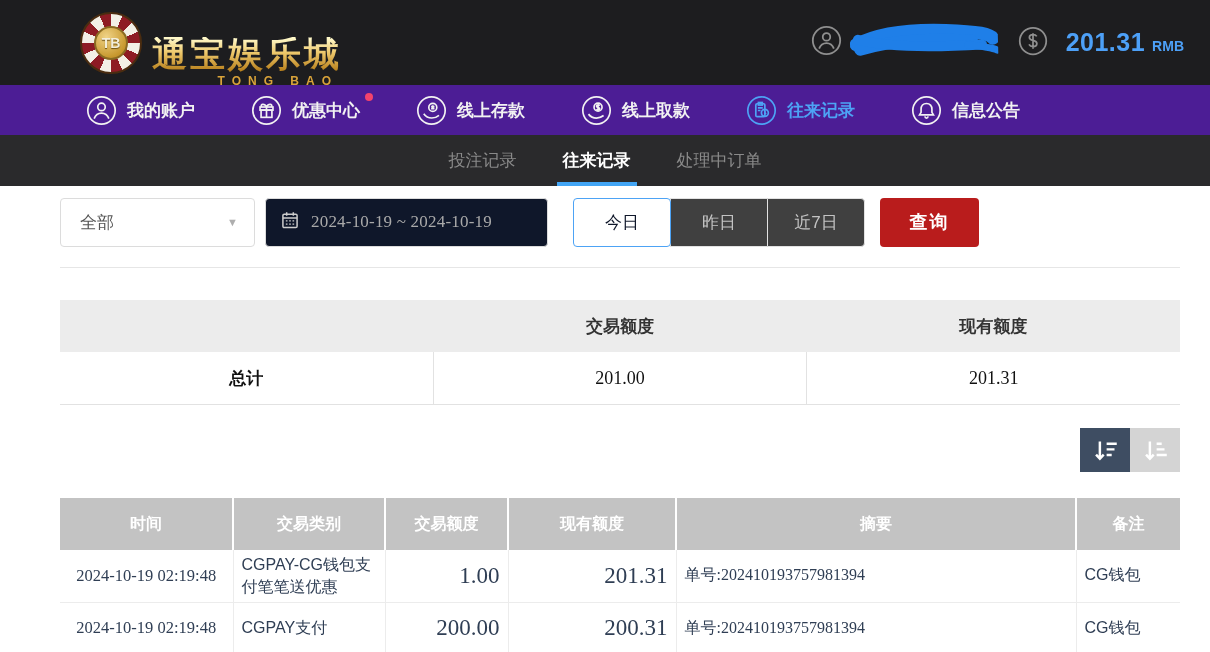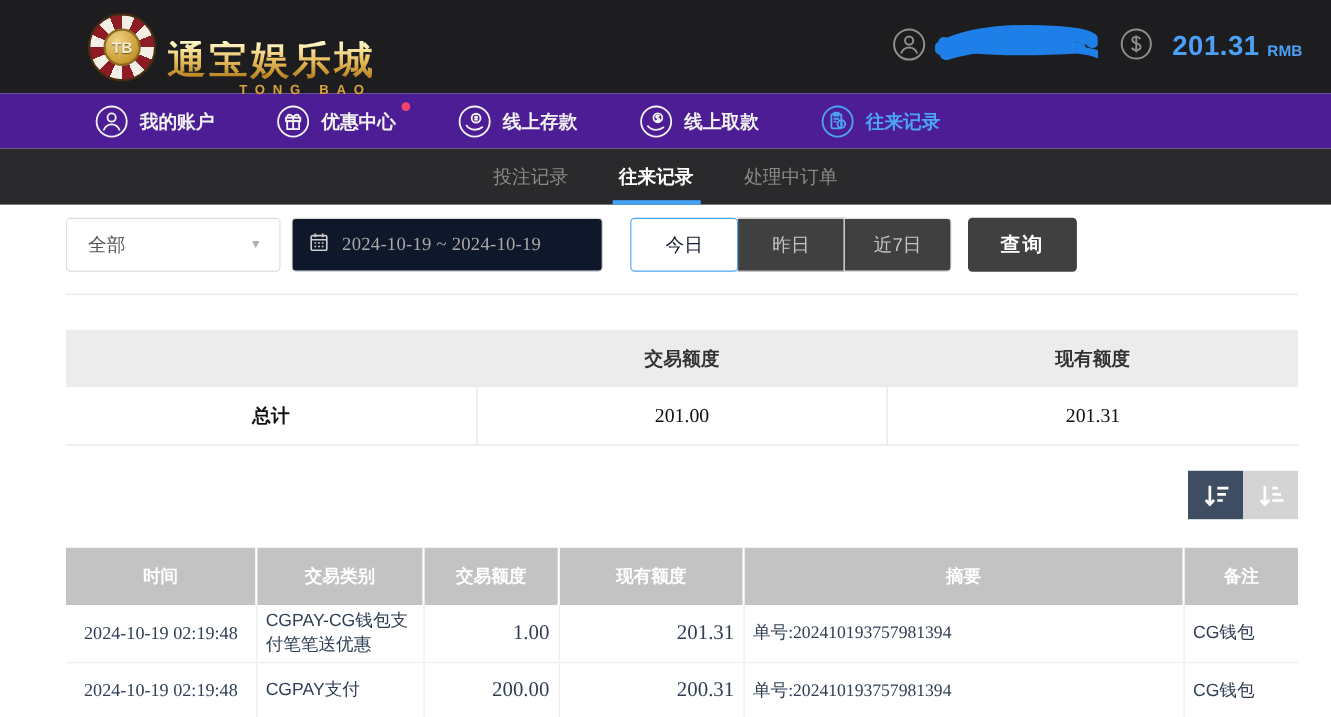--- a/index.html
+++ b/index.html
@@ -113,21 +113,21 @@
     cursor:pointer; position:relative;
   }
   .quick-btn + .quick-btn { margin-left:-1px; }
   .quick-btn:first-child { border-radius:4px 0 0 4px; }
   .quick-btn:last-child { border-radius:0 4px 4px 0; }
   .quick-btn.active {
     border:1px solid #4da3f5; color:#0f172a; border-radius:4px; z-index:2; background:#fff;
   }
   .search-btn {
     width:99px; height:49px; margin-left:15px; border:none; border-radius:4px;
-    background:#404040; color:#fff; font-size:18px; font-weight:bold;
+    background:#b91c1c; color:#fff; font-size:18px; font-weight:bold;
     display:flex; align-items:center; justify-content:center; cursor:pointer;
     letter-spacing:2px;
   }
 
   .divider { height:1px; background:#e6e6e6; margin-top:20px; }
 
   
   .summary { margin-top:32px; }
   .summary-header { display:flex; height:52px; background:#ececec; }
   .summary-header .cell {
@@ -159,21 +159,21 @@
     height:52px; text-align:center; padding:0;
   }
   table.records thead th + th { border-left:2px solid #fff; }
   table.records tbody td {
     height:52px; border-bottom:1px solid #ececec;
     color:#2f3e54; background:#fff; padding:2px 8px;
   }
   table.records tbody td + td { border-left:1px solid #ececec; }
   td.c-time   { text-align:center; font-family:"Liberation Serif", serif; font-size:16.5px; white-space:nowrap; }
   td.c-cat    { font-size:16px; line-height:1.35; padding-left:11px; }
-  td.c-amt, td.c-bal { text-align:right; padding-right:10px; font-family:"Liberation Serif", serif; font-size:19px; }
+  td.c-amt, td.c-bal { text-align:right; padding-right:10px; font-family:"Liberation Serif", serif; font-size:23px; }
   td.c-sum    { padding-left:20px; font-family:"Liberation Serif", serif; font-size:16px; }
   td.c-rem    { padding-left:12px; font-size:16px; }
 </style>
 </head>
 <body>
 
 <div class="header">
   <div class="chip">
     <div class="chip-inner">TB</div>
   </div>
@@ -259,20 +259,28 @@
       <circle cx="12" cy="12" r="10.6"></circle>
       <rect x="7.6" y="6.8" width="7" height="10" rx="1"></rect>
       <rect x="9.6" y="5.8" width="3" height="2"></rect>
       <path d="M9.2 10h3.8 M9.2 12h2"></path>
       <circle cx="14.6" cy="13.8" r="2.7"></circle>
       <path d="M14.6 12.5v1.4l1 .7"></path>
     </svg>
     <span class="nav-label">往来记录</span>
   </div>
 
+  <div class="nav-item">
+    <svg viewBox="0 0 24 24" fill="none" stroke="currentColor" stroke-width="1.3">
+      <circle cx="12" cy="12" r="10.6"></circle>
+      <path d="M12 6.6c-2.7 0-4.2 1.9-4.2 4.4v2.4l-1.2 2h10.8l-1.2-2V11c0-2.5-1.5-4.4-4.2-4.4z"></path>
+      <path d="M10.7 16.6c.2.9.6 1.3 1.3 1.3s1.1-.4 1.3-1.3"></path>
+    </svg>
+    <span class="nav-label">信息公告</span>
+  </div>
 </div>
 
 <div class="tabbar">
   <div class="tab">投注记录</div>
   <div class="tab active">往来记录</div>
   <div class="tab">处理中订单</div>
 </div>
 
 <div class="content">
 

